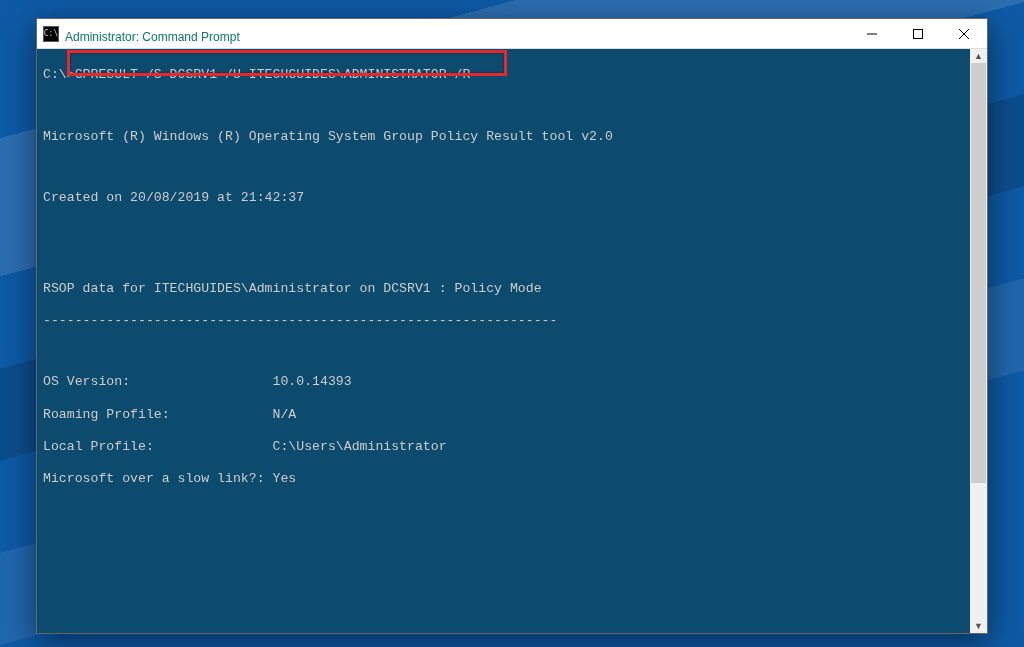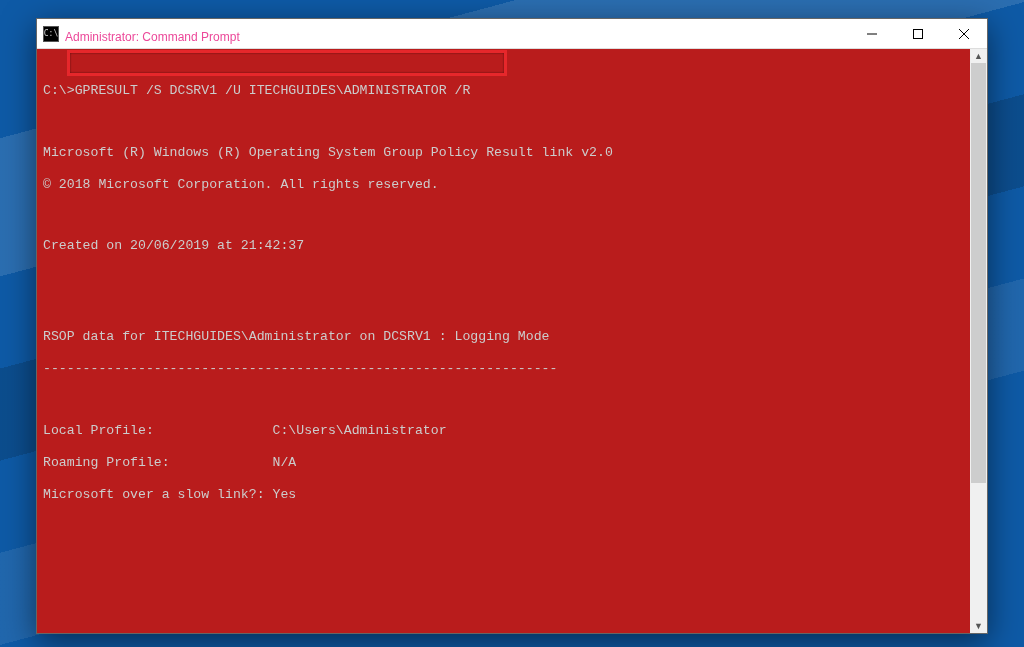--- a/index.html
+++ b/index.html
@@ -54,46 +54,46 @@
       margin-right: 6px;
       display: flex;
       align-items: center;
       justify-content: center;
       font-size: 8px;
       color: #ccc;
       font-family: monospace;
     }
     .titlebar-title {
       font-size: 12px;
-      color: #ec4899;
+      color: #0f766e;
       flex: 1;
       margin-top: 7px;
     }
     .titlebar-controls {
       display: flex;
       height: 100%;
     }
     .titlebar-btn {
       width: 46px;
       height: 100%;
       display: flex;
       align-items: center;
       justify-content: center;
       font-size: 13px;
       color: #000;
       cursor: pointer;
     }
     .terminal {
       flex: 1;
-      background: #b91c1c;
+      background: #0c4a6e;
       color: #cccccc;
       font-family: Consolas, "Courier New", monospace;
       font-size: 13.2px;
       line-height: 1.22;
-      padding: 18px 6px;
+      padding: 2px 6px;
       overflow: hidden;
       position: relative;
       white-space: pre;
     }
     .scrollbar {
       position: absolute;
       right: 0;
       top: 30px;
       bottom: 0;
       width: 17px;
@@ -152,31 +152,31 @@
             <line x1="0" y1="0" x2="10" y2="10" stroke="#000" stroke-width="1"></line>
             <line x1="10" y1="0" x2="0" y2="10" stroke="#000" stroke-width="1"></line>
           </svg>
       </div>
     </div>
   </div>
 
   <div class="terminal">
 <div class="term-line">C:\&gt;GPRESULT /S DCSRV1 /U ITECHGUIDES\ADMINISTRATOR /R</div>
 <div class="term-line"></div>
-<div class="term-line">Microsoft (R) Windows (R) Operating System Group Policy Result link v2.0</div>
-<div class="term-line">© 2018 Microsoft Corporation. All rights reserved.</div>
-<div class="term-line"></div>
-<div class="term-line">Created on ‎20/‎06/‎2019 at 21:42:37</div>
-<div class="term-line"></div>
-<div class="term-line"></div>
-<div class="term-line">RSOP data for ITECHGUIDES\Administrator on DCSRV1 : Logging Mode</div>
+<div class="term-line">Microsoft (R) Windows (R) Operating System Group Policy Result tool v2.0</div>
+<div class="term-line"></div>
+<div class="term-line">Created on ‎20/‎08/‎2019 at 21:42:37</div>
+<div class="term-line"></div>
+<div class="term-line"></div>
+<div class="term-line">RSOP data for ITECHGUIDES\Administrator on DCSRV1 : Policy Mode</div>
 <div class="term-line dashline">-----------------------------------------------------------------</div>
 <div class="term-line"></div>
+<div class="term-line">OS Version:                  10.0.14393</div>
+<div class="term-line">Roaming Profile:             N/A</div>
 <div class="term-line">Local Profile:               C:\Users\Administrator</div>
-<div class="term-line">Roaming Profile:             N/A</div>
 <div class="term-line">Microsoft over a slow link?: Yes</div>
 <div class="term-line"></div>
 <div class="term-line"></div>
 
 
 
 
 
 
 

